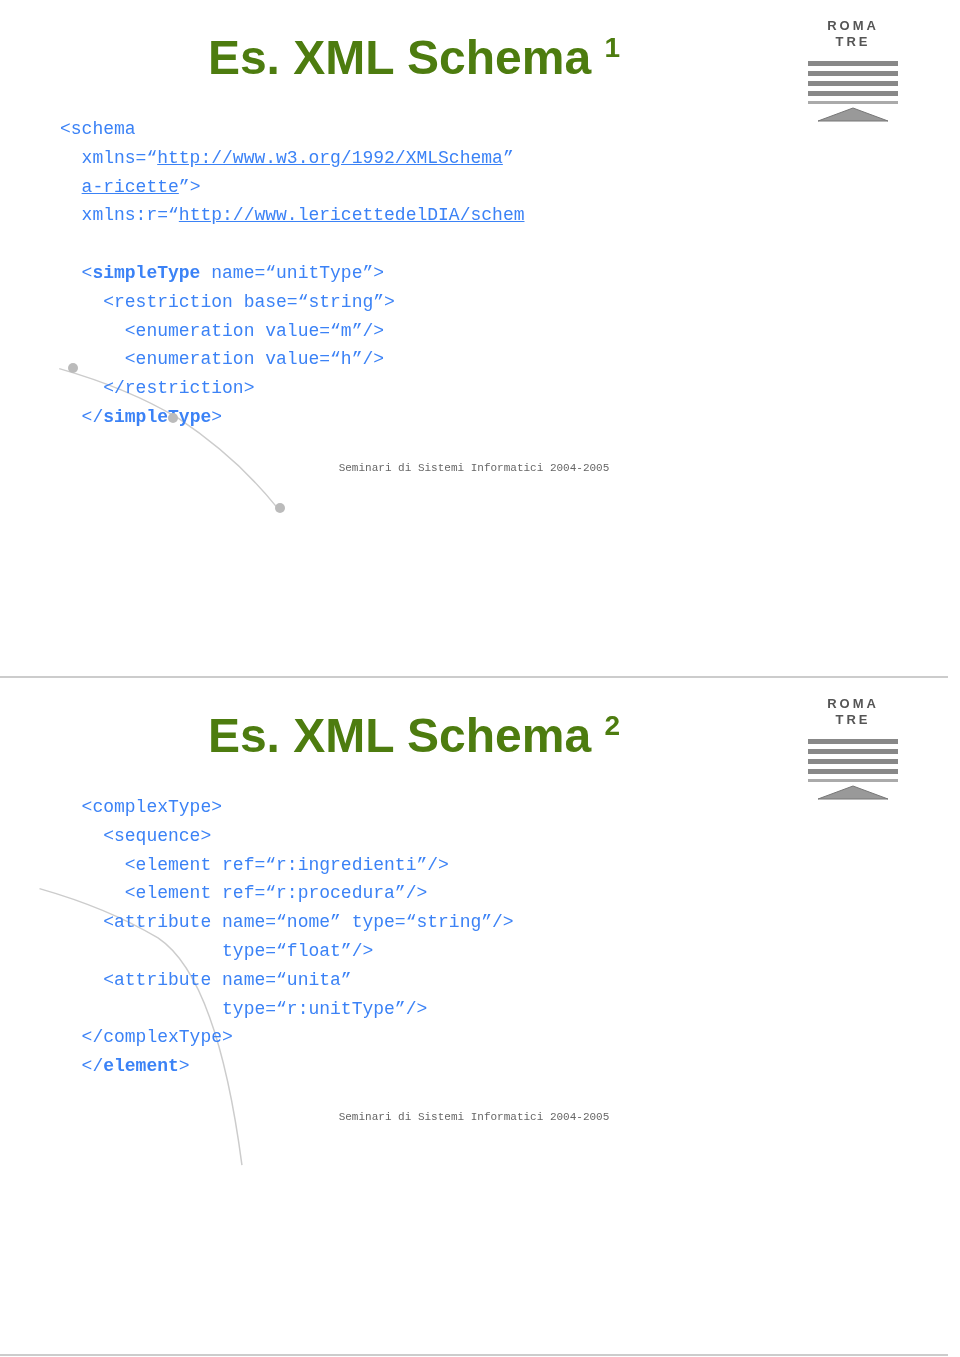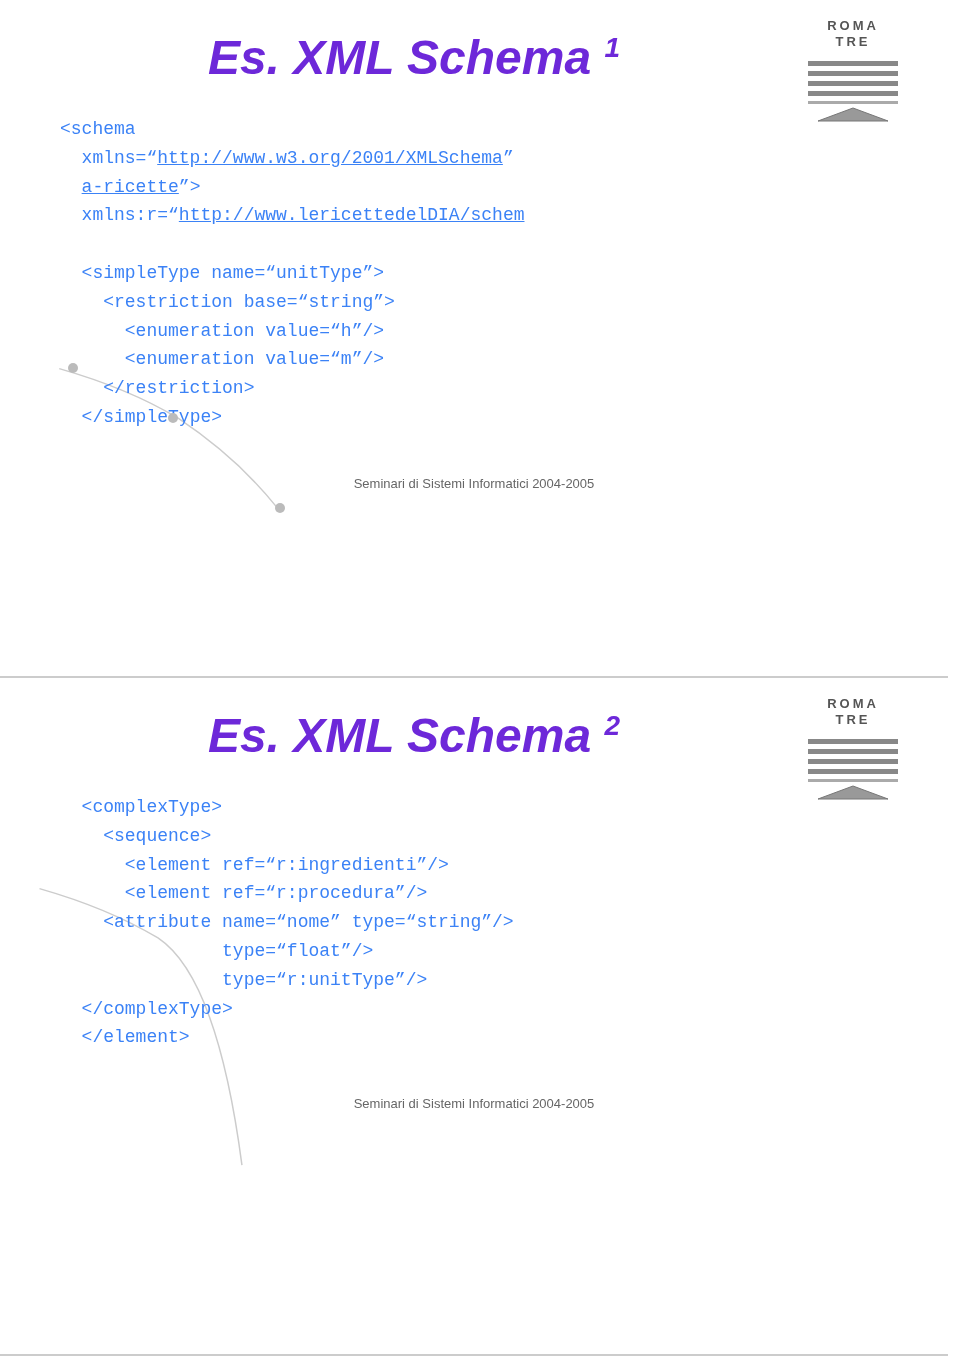--- a/index.html
+++ b/index.html
@@ -32,24 +32,23 @@
       z-index: 1;
       padding: 30px 60px 20px 60px;
     }
 
     
     .slide-title {
       text-align: center;
       font-family: Arial, Helvetica, sans-serif;
       font-size: 48px;
       font-weight: bold;
-      color: #6d28d9;
+      color: #4d7c0f;
       margin-bottom: 30px;
       padding-right: 120px;
-      font-style: italic;
     }
 
     .slide-title sup {
       font-size: 28px;
       vertical-align: super;
     }
 
     
     .roma-tre-logo {
       position: absolute;
@@ -77,39 +76,39 @@
     
     .code-block {
       font-family: 'Courier New', Courier, monospace;
       font-size: 18px;
       line-height: 1.6;
       color: #3b82f6;
       margin-top: 10px;
     }
 
     .code-block .kw {
-      font-weight: normal;
+      font-weight: bold;
     }
 
     .code-line {
       display: block;
       white-space: pre;
     }
 
     .underline {
       text-decoration: underline;
     }
 
     
     .slide-footer {
       text-align: center;
-      font-family: Liberation Sans, sans-serif;
-      font-size: 13px;
+      font-family: Liberation Mono, monospace;
+      font-size: 11px;
       color: #666;
-      margin-top: 44px;
+      margin-top: 30px;
       padding-bottom: 15px;
     }
 
     
     .dot {
       position: absolute;
       width: 10px;
       height: 10px;
       border-radius: 50%;
       background: #bbb;
@@ -148,28 +147,28 @@
   </div>
 
   <div class="slide-content">
 
     <div class="slide-title">
       <span>Es. XML Schema</span>&nbsp;<sup>1</sup>
     </div>
 
     <div class="code-block">
       <span class="code-line">&lt;schema</span>
-      <span class="code-line">  xmlns=“<span class="underline">http://www.w3.org/2001/XMLSchema</span>”</span>
+      <span class="code-line">  xmlns=“<span class="underline">http://www.w3.org/1992/XMLSchema</span>”</span>
       <span class="code-line">  <span class="underline">a-ricette</span>”&gt;</span>
       <span class="code-line">  xmlns:r=“<span class="underline">http://www.lericettedelDIA/schem</span></span>
       <span class="code-line">&nbsp;</span>
       <span class="code-line">  &lt;<span class="kw">simpleType</span> name=“unitType”&gt;</span>
       <span class="code-line">    &lt;restriction base=“string”&gt;</span>
+      <span class="code-line">      &lt;enumeration value=“m”/&gt;</span>
       <span class="code-line">      &lt;enumeration value=“h”/&gt;</span>
-      <span class="code-line">      &lt;enumeration value=“m”/&gt;</span>
       <span class="code-line">    &lt;/restriction&gt;</span>
       <span class="code-line">  &lt;/<span class="kw">simpleType</span>&gt;</span>
     </div>
 
     <div class="slide-footer">
       <span>Seminari di Sistemi Informatici 2004-2005</span>
     </div>
   </div>
 </div>
 
@@ -200,20 +199,21 @@
       <span>Es. XML Schema</span>&nbsp;<sup>2</sup>
     </div>
 
     <div class="code-block">
       <span class="code-line">  &lt;complexType&gt;</span>
       <span class="code-line">    &lt;sequence&gt;</span>
       <span class="code-line">      &lt;element ref=“r:ingredienti”/&gt;</span>
       <span class="code-line">      &lt;element ref=“r:procedura”/&gt;</span>
       <span class="code-line">    &lt;attribute name=“nome” type=“string”/&gt;</span>
       <span class="code-line">               type=“float”/&gt;</span>
+      <span class="code-line">    &lt;attribute name=“unita”</span>
       <span class="code-line">               type=“r:unitType”/&gt;</span>
       <span class="code-line">  &lt;/complexType&gt;</span>
       <span class="code-line">  &lt;/<span class="kw">element</span>&gt;</span>
     </div>
 
     <div class="slide-footer">
       <span>Seminari di Sistemi Informatici 2004-2005</span>
     </div>
   </div>
 </div>

